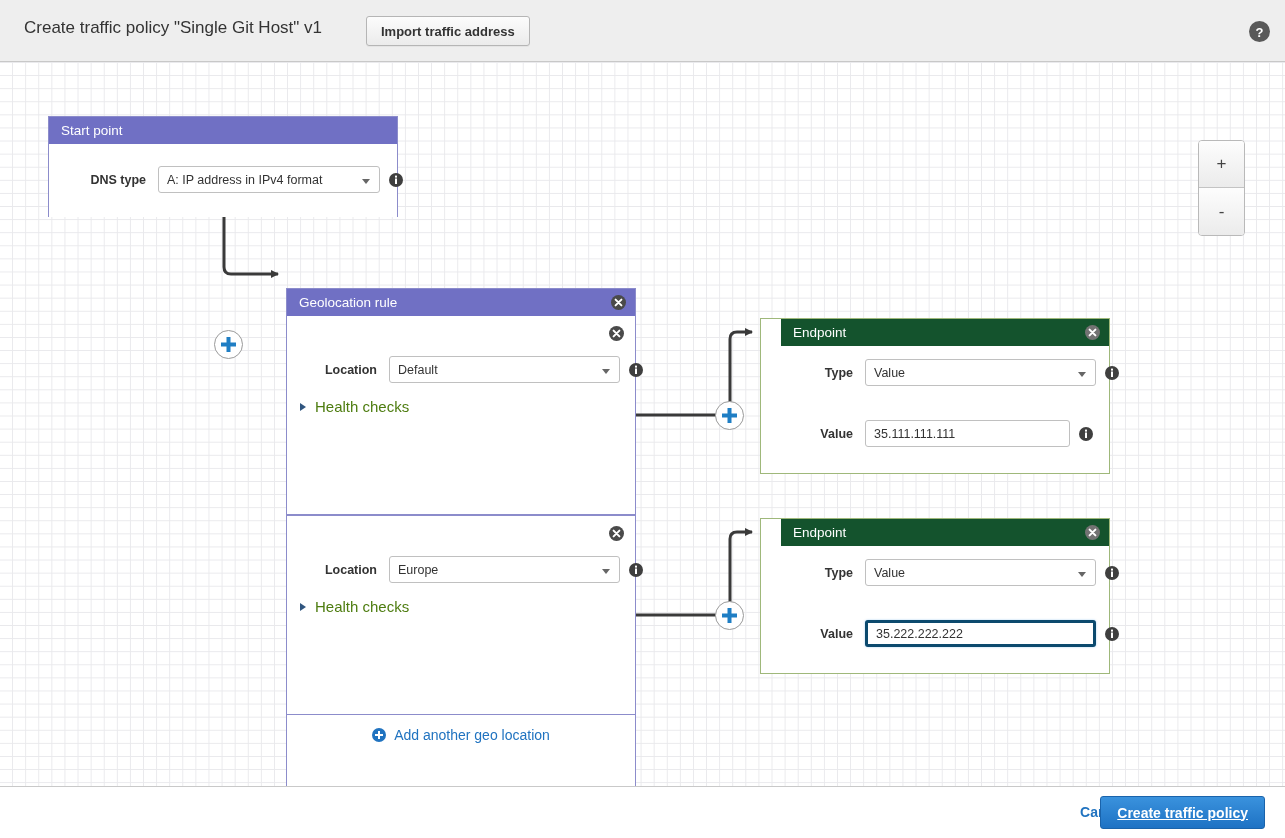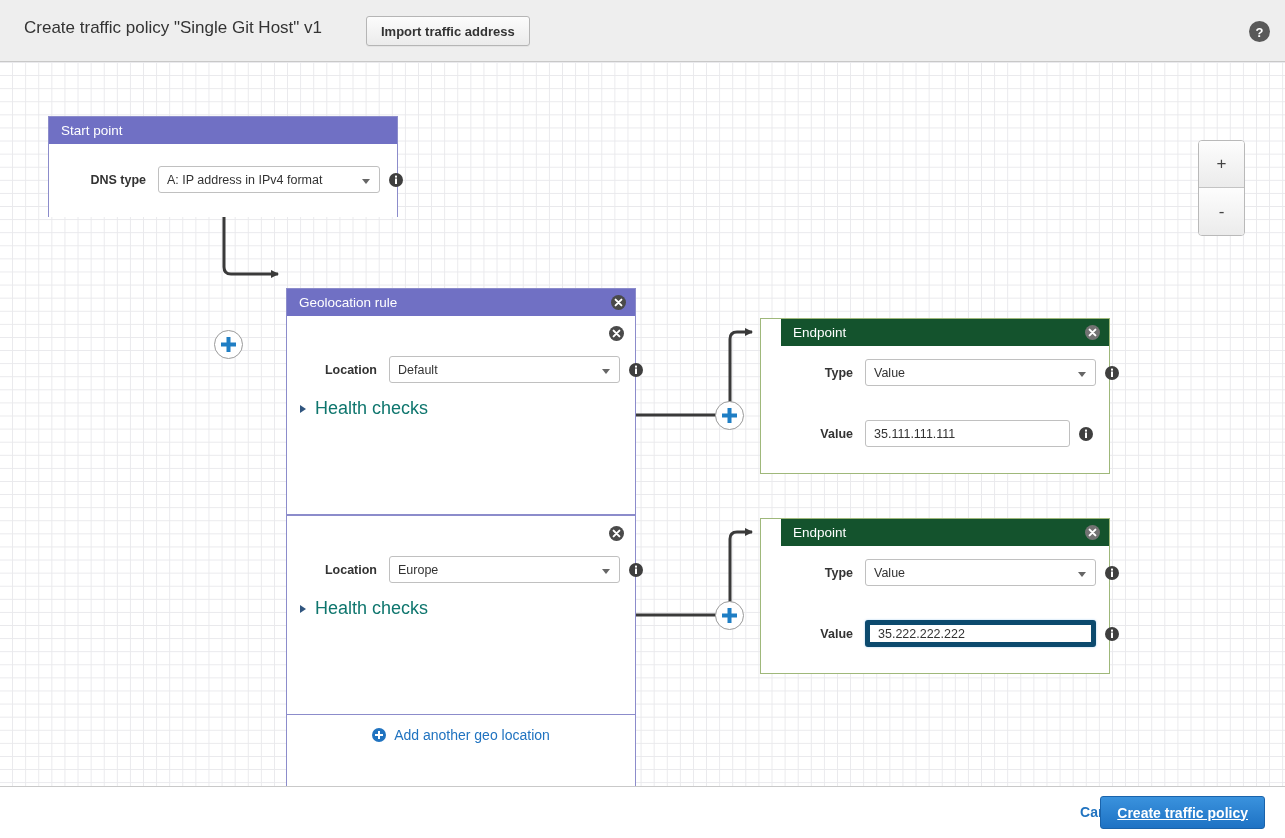--- a/index.html
+++ b/index.html
@@ -149,21 +149,21 @@
     background: #ffffff;
     font-size: 12.5px;
     color: #333333;
     display: flex; align-items: center;
     padding: 0 8px;
     position: relative;
     cursor: pointer;
   }
   .text-box { cursor: text; }
   .text-box.focused {
-    border: 5px solid #0c4a6e;
+    border: 3px solid #0c4a6e;
     box-shadow: 0 0 2px rgba(61,154,232,0.5);
   }
   .caret-down-icon {
     position: absolute; right: 9px; top: 12px;
     width: 0; height: 0;
     border-left: 4px solid transparent;
     border-right: 4px solid transparent;
     border-top: 5px solid #666666;
   }
   .info-icon {
@@ -180,21 +180,21 @@
     display: flex; align-items: center;
     cursor: pointer;
   }
   .triangle-right-icon {
     width: 0; height: 0;
     border-top: 4.5px solid transparent;
     border-bottom: 4.5px solid transparent;
     border-left: 6px solid #30557f;
     margin-right: 9px; flex: none;
   }
-  .health-checks-label { font-size: 18px; color: #0f766e; }
+  .health-checks-label { font-size: 15px; color: #4d7c0f; }
 
   
   #footer {
     position: absolute; left: 0; top: 787px;
     width: 1285px; height: 51px;
     background: #ffffff;
   }
   #cancel-button {
     position: absolute; right: 153px; top: 16px;
     font-size: 14px; font-weight: bold; color: #2073c0;

